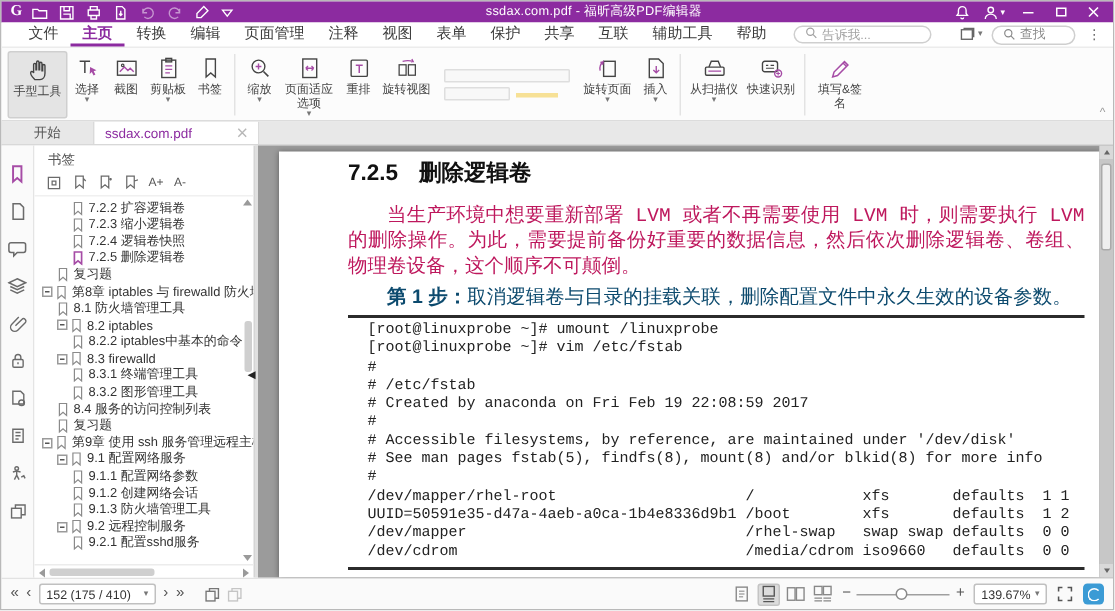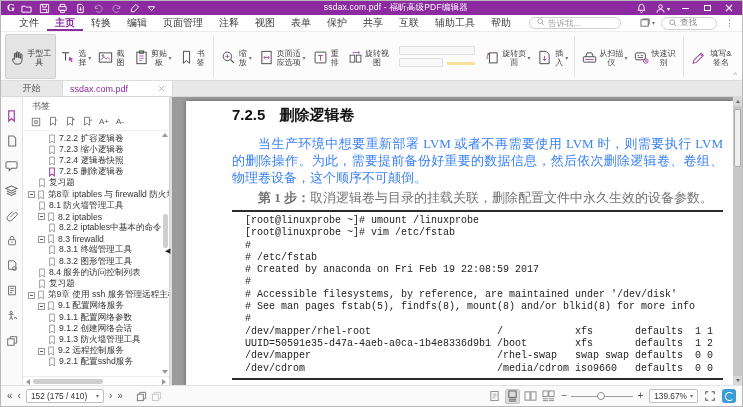--- a/index.html
+++ b/index.html
@@ -25,21 +25,21 @@
   .mitem.active{color:#8c2ba0;font-weight:bold;border-bottom:2px solid #8c2ba0;padding-bottom:0}
   .tellme{display:flex;align-items:flex-start;gap:3px;border:1px solid #cfcfcf;border-radius:8px;height:12px;padding:0 7px;margin-left:10px;color:#a2a2a2;font-size:8.5px;min-width:92px}
   .mb-right{margin-left:auto;display:flex;align-items:center;gap:6px;padding-right:6px}
   .findbox{display:flex;align-items:center;gap:3px;border:1px solid #cfcfcf;border-radius:8px;height:13px;padding:0 7px;color:#8a8a8a;font-size:8.5px;min-width:56px}
   .snapdd{display:flex;align-items:center;gap:1px;color:#666}
   .vdots{font-size:9px;color:#666;padding:0 2px}
   .caret{font-size:6px;color:#777;line-height:6px}
 
   
   .ribbon{height:49px;background:#fcfcfc;border-bottom:1px solid #dcdcdc;display:flex;align-items:stretch;padding:2px 4px 1px 4px;flex:none;position:relative}
-  .rbtn{display:flex;align-items:center;justify-content:space-between;padding:2px 3px 0 3px;min-width:26px;border-radius:2px;cursor:default}
+  .rbtn{display:flex;flex-direction:column;align-items:center;justify-content:flex-start;padding:2px 3px 0 3px;min-width:26px;border-radius:2px;cursor:default}
   .rbtn.selected{background:#e4e4e4;border:1px solid #cfcfcf}
   .rbtn .ric{height:18px;display:flex;align-items:center;justify-content:center}
   .rlabel{font-size:8px;color:#444;text-align:center;line-height:9px;max-width:34px;margin-top:1px}
   .rcaret{font-size:6px;color:#777;line-height:5px;margin-top:1px}
   .rsep{width:1px;background:#e3e3e3;margin:2px 3px;flex:none}
   .fmt-disabled{opacity:.45;display:flex;flex-direction:column;gap:3px;justify-content:center;padding:0 6px;width:96px}
   .fmt-box{height:9px;border:1px solid #bbb;background:#f4f4f4;border-radius:1px;position:relative}
   .fmt-box.small{width:44px}
   .fmt-swatch{width:28px;height:3px;background:#f2c21b;margin-top:1px}
   .fmt-row{display:flex;gap:4px;align-items:center}
@@ -88,22 +88,22 @@
   .hscroll .thumb{position:absolute;left:10px;top:2px;width:70px;height:5px;background:#cfcfcf;border-radius:2px}
 
   .splitter{width:2px;background:#e0e0e0;position:relative;flex:none}
   .split-arrow{position:absolute;left:-5px;top:150px;font-size:7px;color:#222;line-height:7px}
 
   
   .docarea{flex:1;background:#9b9b9b;position:relative;overflow:hidden;padding:4px 9px 0 14px}
   .page{background:#fff;width:100%;height:100%;box-shadow:0 0 4px rgba(0,0,0,.4);overflow:hidden;padding:3px 10px 0 46px}
   .doc-h1{font-size:15px;font-weight:bold;color:#111;margin:2px 0 10px 0;font-family:"Liberation Sans",sans-serif}
   .doc-h1 .hnum{margin-right:14px}
-  .doc-p{font-family:Liberation Serif, serif;font-size:13px;line-height:17px;color:#3b82f6;text-indent:2em;text-align:justify}
-  .doc-step{font-family:Liberation Serif, serif;font-size:13px;line-height:17px;color:#737373;text-indent:2em;margin:3px 0}
+  .doc-p{font-family:Liberation Mono, monospace;font-size:13px;line-height:17px;color:#be185d;text-indent:2em;text-align:justify}
+  .doc-step{font-family:Liberation Sans, sans-serif;font-size:13px;line-height:17px;color:#0c4a6e;text-indent:2em;margin:3px 0}
   .doc-step b{font-weight:bold}
   .codeblock{font-family:"Liberation Mono",monospace;font-size:10px;line-height:12.3px;color:#222;border-top:2px solid #2b2b2b;border-bottom:2px solid #2b2b2b;padding:3px 0 3px 13px;margin:4px 0 6px 0;white-space:pre;overflow:hidden}
   .vscroll-d{position:absolute;right:0;top:0;bottom:0;width:9px;background:#c7c7c7}
   .vscroll-d .btn{position:absolute;left:0;width:9px;height:9px;background:#d9d9d9;display:flex;align-items:center;justify-content:center}
   .vscroll-d .btn.t{top:0}.vscroll-d .btn.b{bottom:0}
   .tri-up{width:0;height:0;border-left:2.5px solid transparent;border-right:2.5px solid transparent;border-bottom:3.5px solid #666}
   .tri-dn{width:0;height:0;border-left:2.5px solid transparent;border-right:2.5px solid transparent;border-top:3.5px solid #666}
   .vscroll-d .thumb{position:absolute;left:1px;top:12px;width:7px;height:58px;background:#efefef;border:1px solid #aaa;border-radius:2px}
 
   

